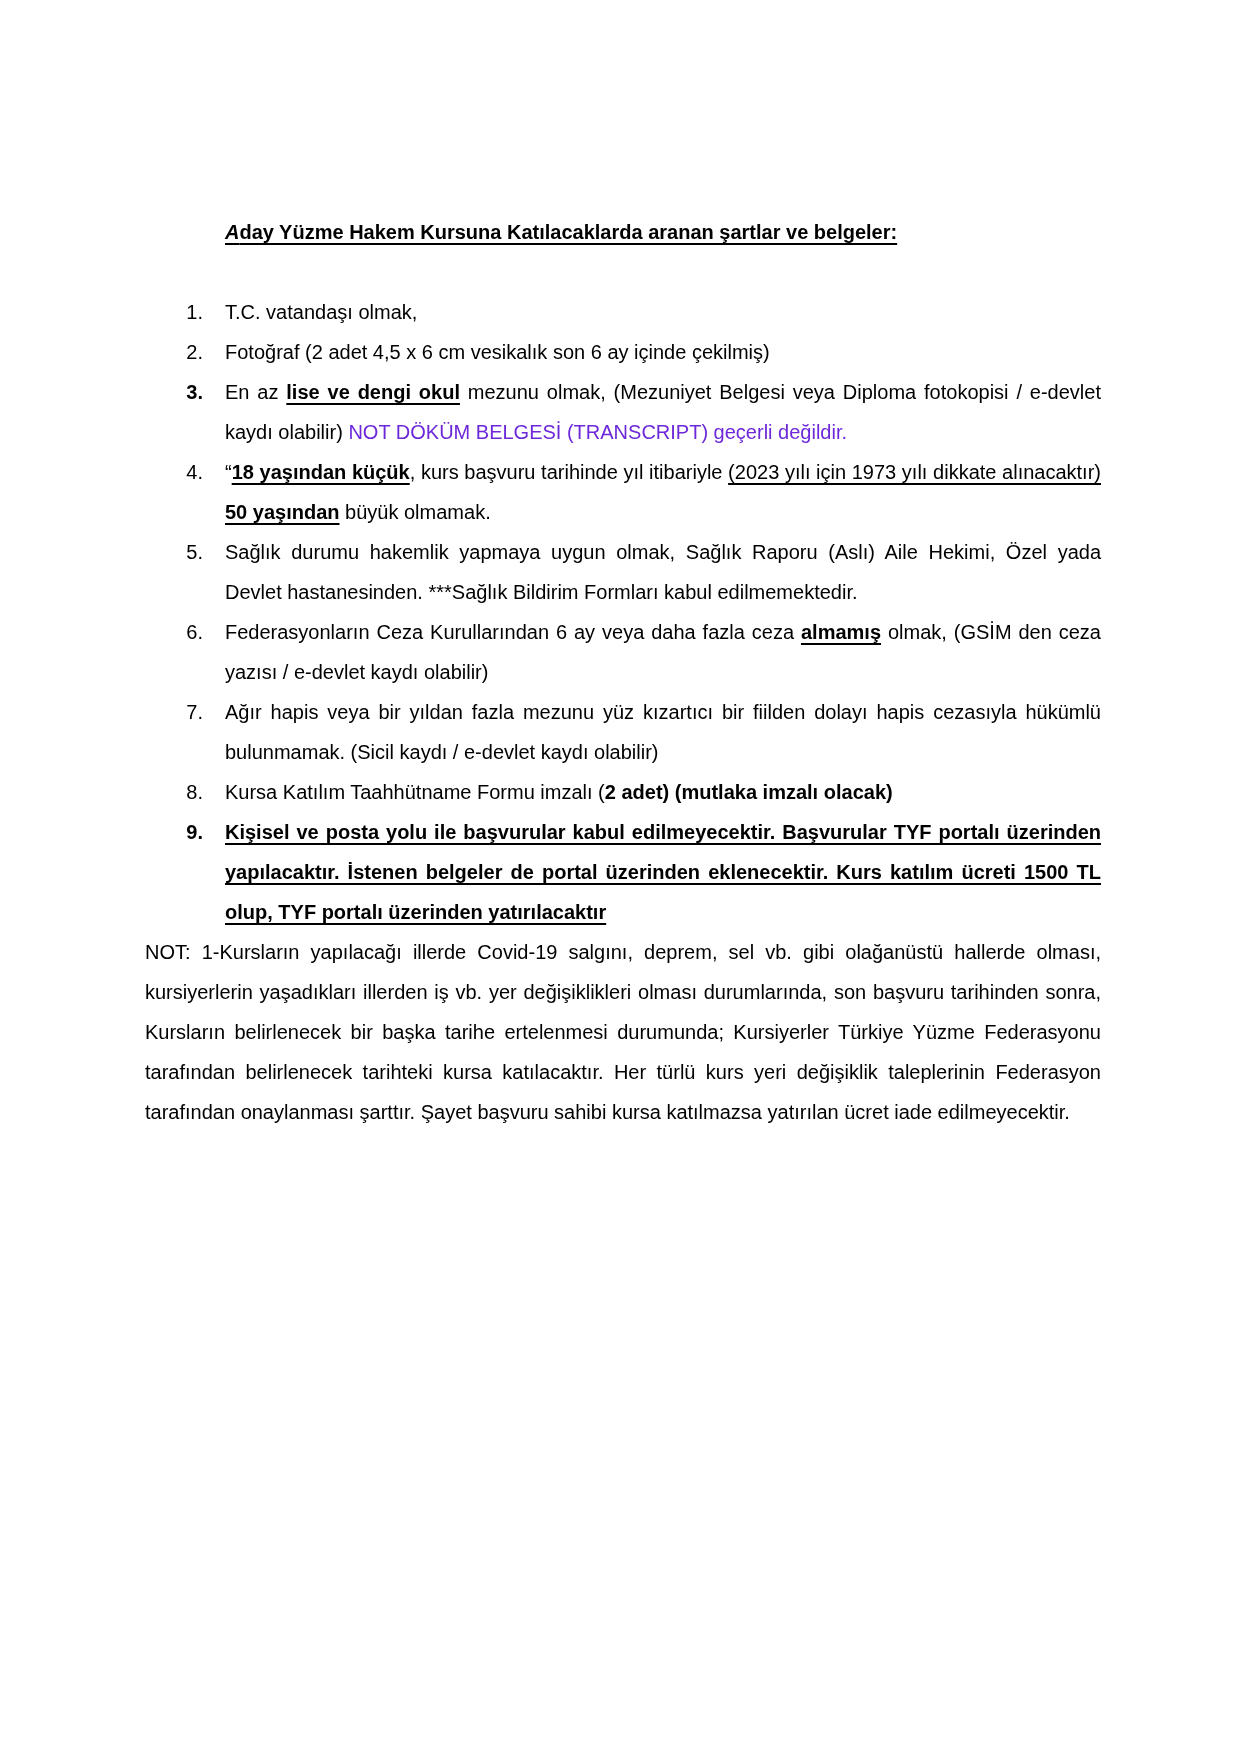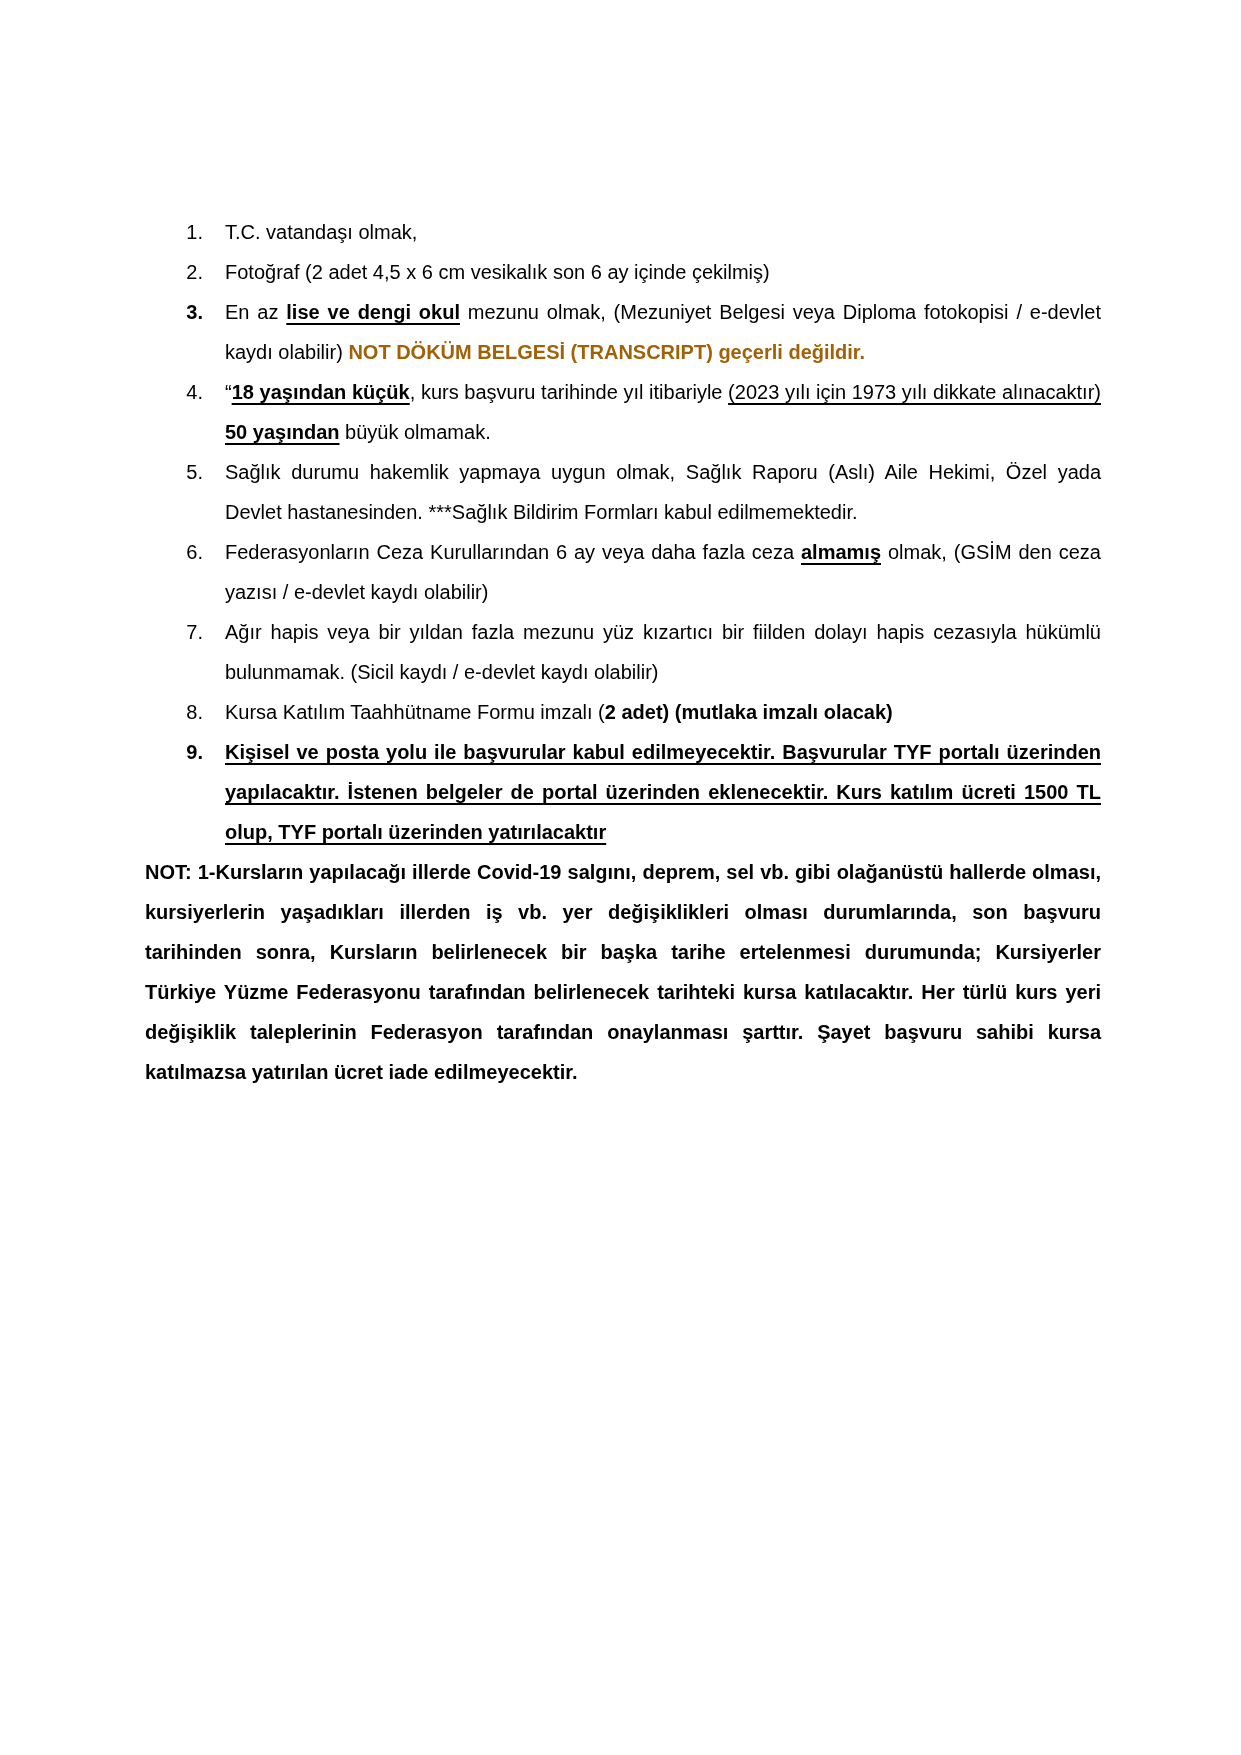--- a/index.html
+++ b/index.html
@@ -38,46 +38,47 @@
     text-underline-offset: 4px;
     white-space: nowrap;
   }
   .i { font-style: italic; }
   .b { font-weight: bold; }
   .u {
     text-decoration: underline;
     text-decoration-thickness: 2px;
     text-underline-offset: 4px;
   }
-  .accent { font-weight: bold; color: #a16207; }
+  .accent { font-weight: normal; color: #6d28d9; }
   .list { margin: 0; padding: 0; }
   .item {
     position: relative;
     padding-left: 80px;
     text-align: justify;
   }
   .num {
     position: absolute;
     left: 0;
     top: 0;
     width: 58px;
     text-align: right;
   }
   .note {
     margin: 0;
-    font-weight: bold;
+    font-weight: normal;
     text-align: justify;
   }
 </style>
 </head>
 <body>
 
 <div class="page">
   <div class="content">
 
+    <div class="doc-title"><span class="i">A</span><span>day Yüzme Hakem Kursuna Katılacaklarda aranan şartlar ve belgeler:</span></div>
 
     <div class="list">
 
       <div class="item">
         <span class="num">1.</span><span>T.C. vatandaşı olmak,</span>
       </div>
 
       <div class="item">
         <span class="num">2.</span><span>Fotoğraf (2 adet 4,5 x 6 cm vesikalık son 6 ay içinde çekilmiş)</span>
       </div>

